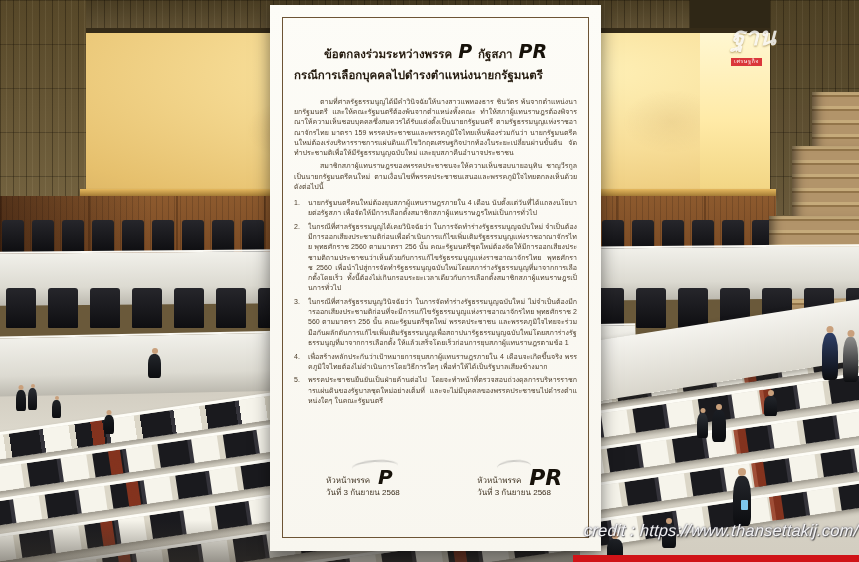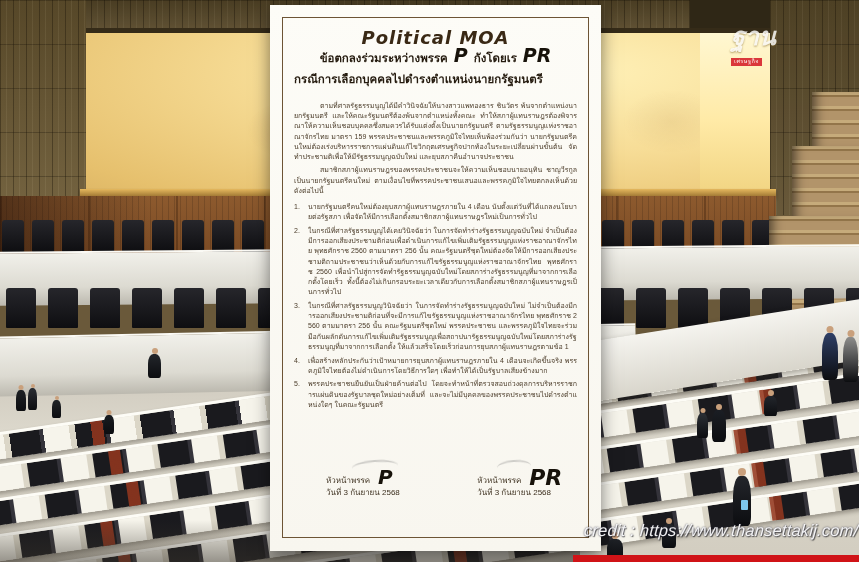--- a/index.html
+++ b/index.html
@@ -80,21 +80,21 @@
 
   
   .paper{left:270px;top:5px;width:331px;height:546px;z-index:5;
     background:linear-gradient(180deg,#fdfcf7,#f8f6ef);
     box-shadow:0 5px 16px rgba(0,0,0,.5);}
   .paper-border{position:absolute;left:12px;top:12px;right:12px;bottom:13px;
     border:1.6px solid #6d5435;}
   .doc-content{position:absolute;left:24px;top:18px;right:24px;bottom:20px;color:#3c2f1c;}
   .doc-title{text-align:center;font-family:"DejaVu Sans",sans-serif;font-style:italic;
     font-size:18px;font-weight:600;color:#3a2915;letter-spacing:1px;margin-top:4px;}
-  .doc-h1{margin-top:0;display:flex;justify-content:center;align-items:baseline;gap:6px;
+  .doc-h1{margin-top:21px;display:flex;justify-content:center;align-items:baseline;gap:6px;
     font-size:11.5px;font-weight:bold;color:#241a0e;}
   .party-letter{font-family:"DejaVu Sans",sans-serif;font-style:italic;font-weight:600;
     font-size:19px;color:#17120a;line-height:.8;}
   .doc-h2{margin-top:3px;text-align:left;font-size:11.5px;font-weight:bold;color:#241a0e;}
   .doc-body{margin-top:13px;font-size:7px;line-height:1.46;color:#4a3b28;
     text-align:justify;word-break:break-all;}
   .doc-body p{margin:0 0 3px 0;text-indent:26px;}
   .doc-list{margin-top:6px;}
   .doc-item{display:flex;gap:4px;margin-bottom:3.5px;}
   .doc-item .num{width:10px;flex:none;}
@@ -198,25 +198,24 @@
   <div class="abs floor-shade"></div>
 
   <div class="abs channel">
     <div class="big">ฐาน</div>
     <div class="bar">เศรษฐกิจ</div>
   </div>
 
   <div class="abs paper">
     <div class="paper-border"></div>
     <div class="doc-content">
-      <div class="doc-title">Political MOA</div>
       <div class="doc-h1">
         <span>ข้อตกลงร่วมระหว่างพรรค</span>
         <span class="party-letter">P</span>
-        <span>กังโดยเร</span>
+        <span>กัฐสภา</span>
         <span class="party-letter">PR</span>
       </div>
       <div class="doc-h2">กรณีการเลือกบุคคลไปดำรงตำแหน่งนายกรัฐมนตรี</div>
 
       <div class="doc-body">
         <p>ตามที่ศาลรัฐธรรมนูญได้มีคำวินิจฉัยให้นางสาวแพทองธาร ชินวัตร พ้นจากตำแหน่งนายกรัฐมนตรี และให้คณะรัฐมนตรีต้องพ้นจากตำแหน่งทั้งคณะ ทำให้สภาผู้แทนราษฎรต้องพิจารณาให้ความเห็นชอบบุคคลซึ่งสมควรได้รับแต่งตั้งเป็นนายกรัฐมนตรี ตามรัฐธรรมนูญแห่งราชอาณาจักรไทย มาตรา 159 พรรคประชาชนและพรรคภูมิใจไทยเห็นพ้องร่วมกันว่า นายกรัฐมนตรีคนใหม่ต้องเร่งบริหารราชการแผ่นดินแก้ไขวิกฤตเศรษฐกิจปากท้องในระยะเปลี่ยนผ่านขั้นต้น จัดทำประชามติเพื่อให้มีรัฐธรรมนูญฉบับใหม่ และยุบสภาคืนอำนาจประชาชน</p>
         <p>สมาชิกสภาผู้แทนราษฎรของพรรคประชาชนจะให้ความเห็นชอบนายอนุทิน ชาญวีรกูล เป็นนายกรัฐมนตรีคนใหม่ ตามเงื่อนไขที่พรรคประชาชนเสนอและพรรคภูมิใจไทยตกลงเห็นด้วย ดังต่อไปนี้</p>
         <div class="doc-list">
           <div class="doc-item">
             <span class="num">1.</span>

